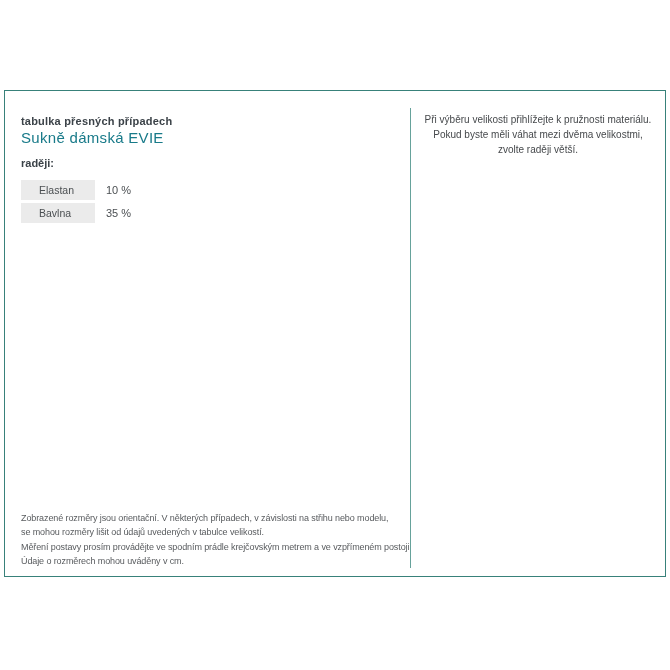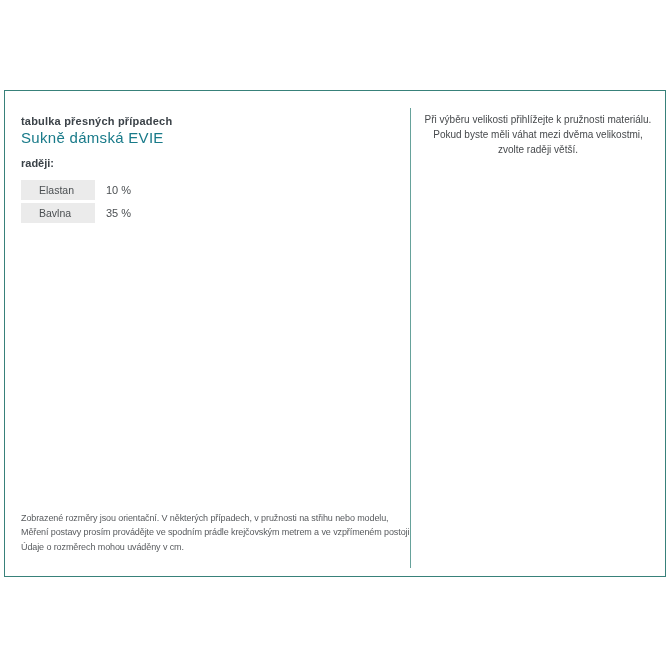--- a/index.html
+++ b/index.html
@@ -84,21 +84,22 @@
         <div class="comp-label">Elastan</div>
         <div class="comp-value">10 %</div>
       </div>
       <div class="comp-row">
         <div class="comp-label">Bavlna</div>
         <div class="comp-value">35 %</div>
       </div>
     </div>
 
     <div class="notes">
-      <div class="line">Zobrazené rozměry jsou orientační. V některých případech, v pružnosti na střihu nebo modelu,</div>
+      <div class="line">Zobrazené rozměry jsou orientační. V některých případech, v závislosti na střihu nebo modelu,</div>
+      <div class="line">se mohou rozměry lišit od údajů uvedených v tabulce velikostí.</div>
       <div class="line">Měření postavy prosím provádějte ve spodním prádle krejčovským metrem a ve vzpřímeném postoji.</div>
       <div class="line">Údaje o rozměrech mohou uváděny v cm.</div>
     </div>
   </div>
 
   <div class="divider"></div>
 
   <div class="right-col">
     <div class="advice">
       <div class="line">Při výběru velikosti přihlížejte k pružnosti materiálu.</div>

